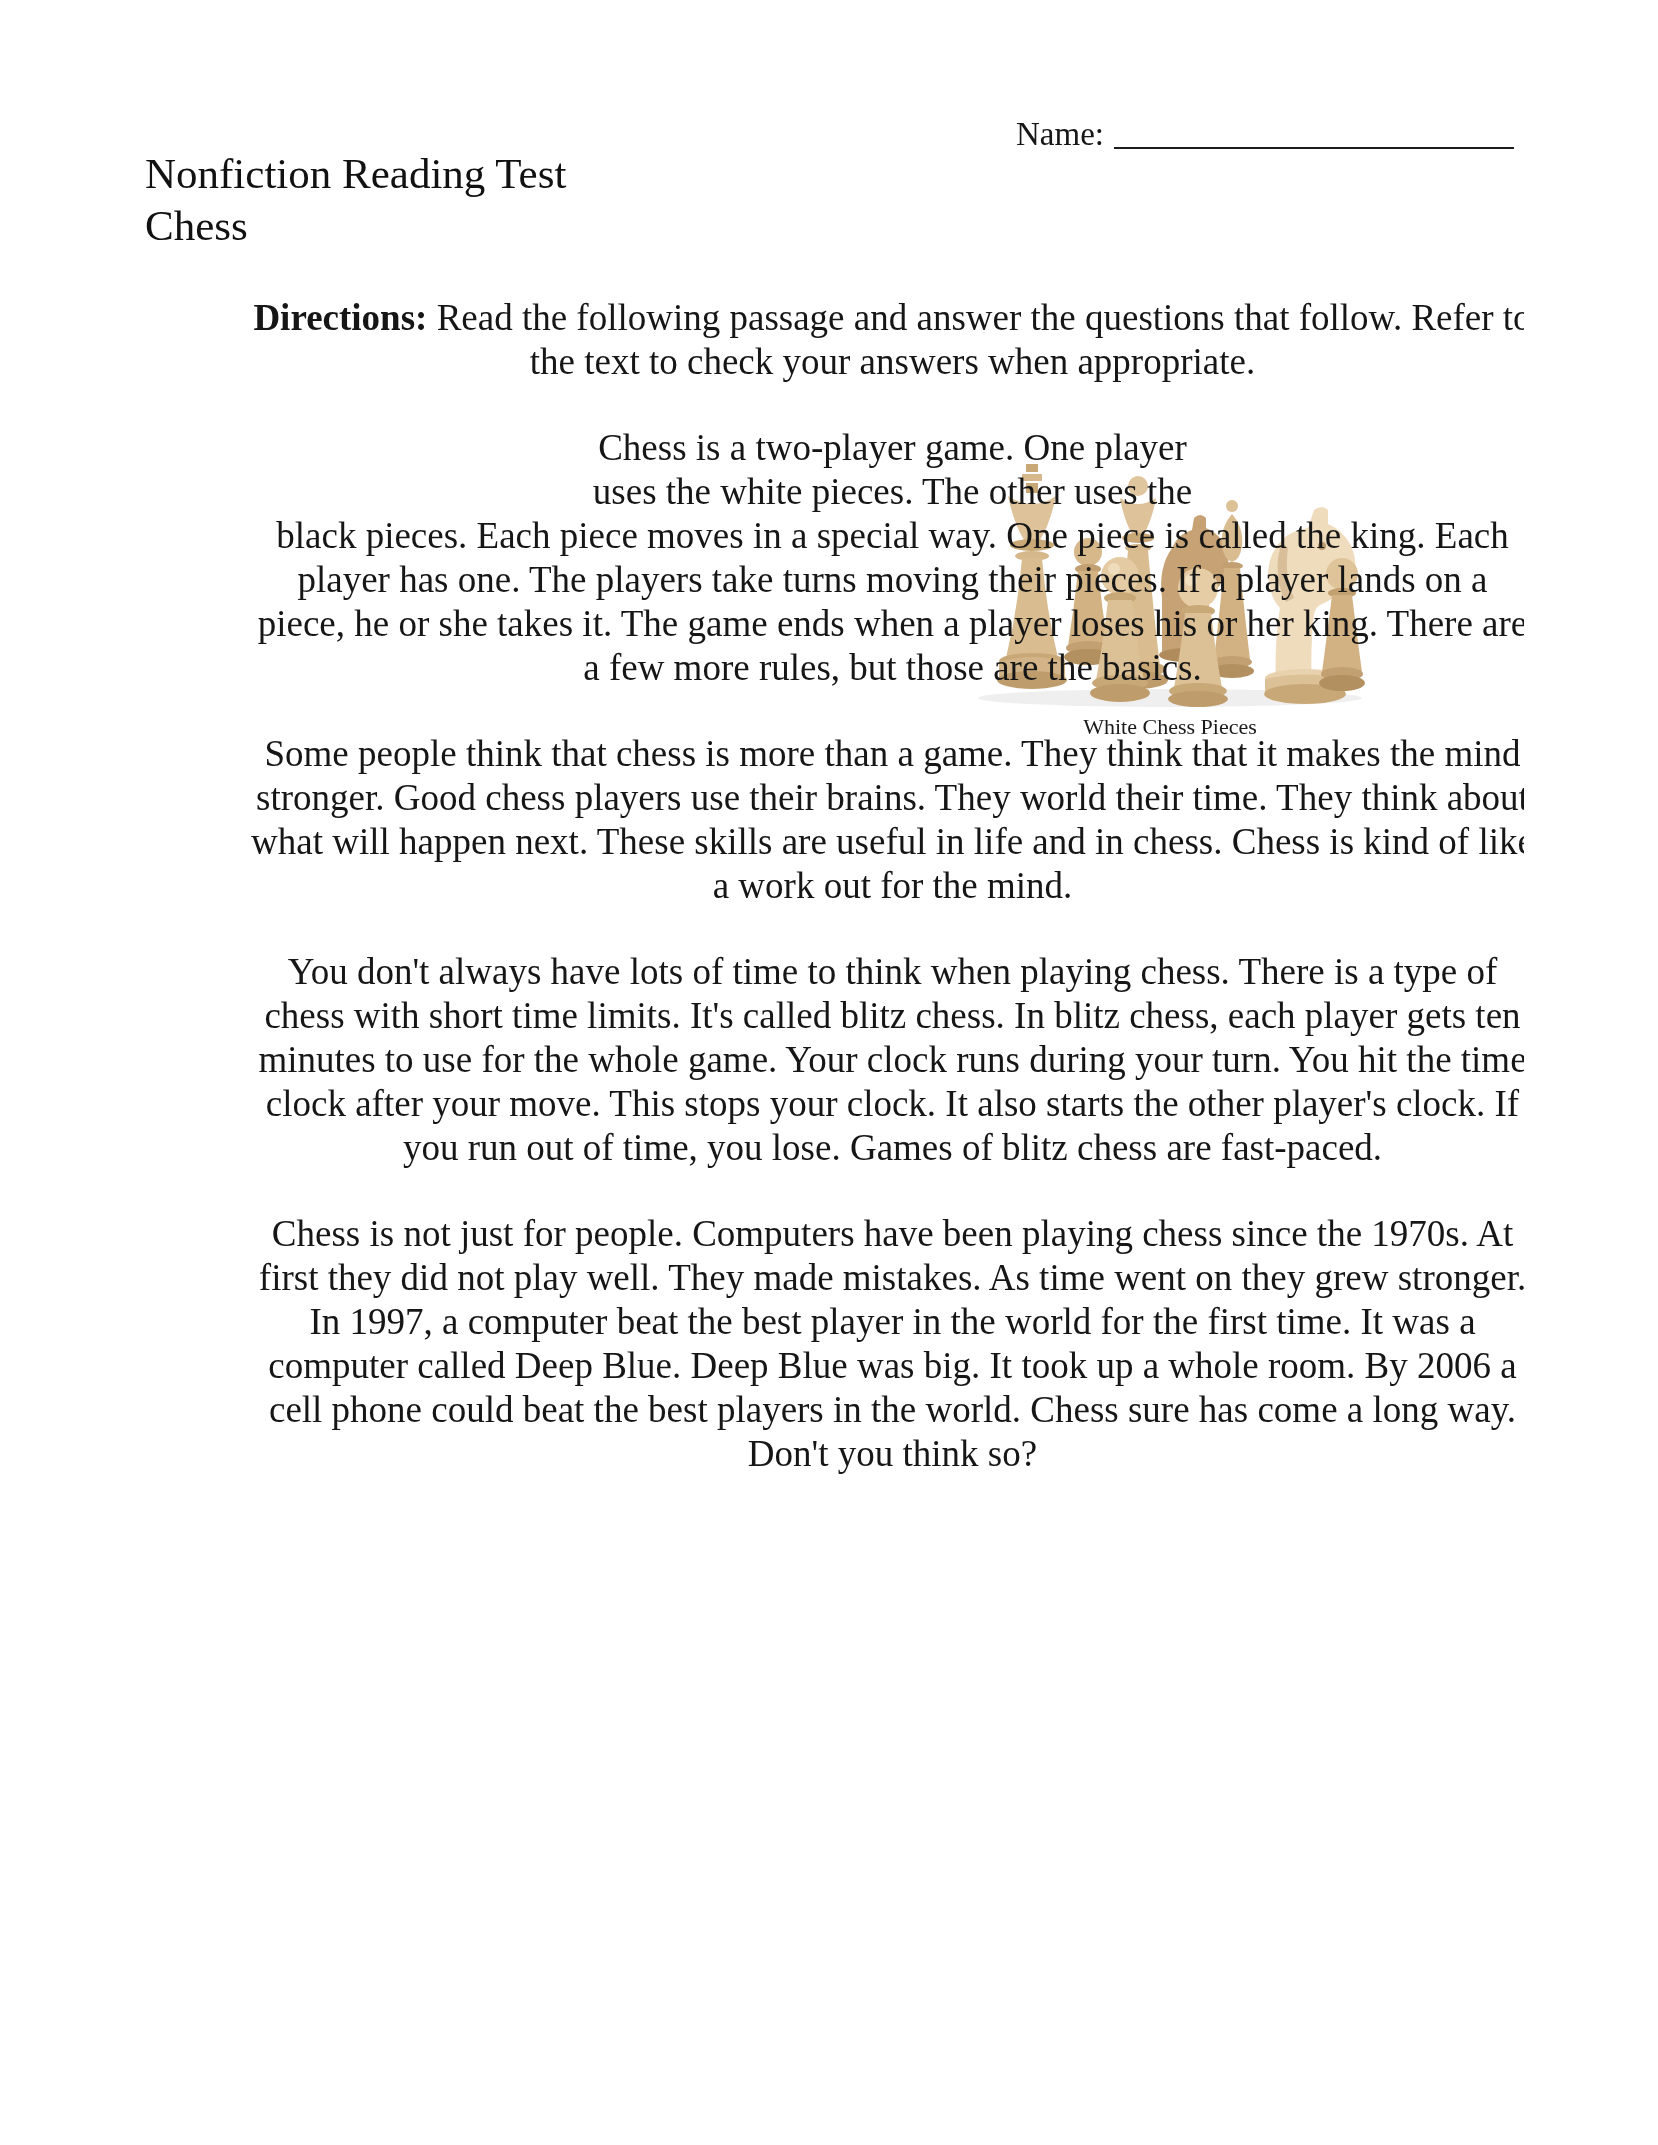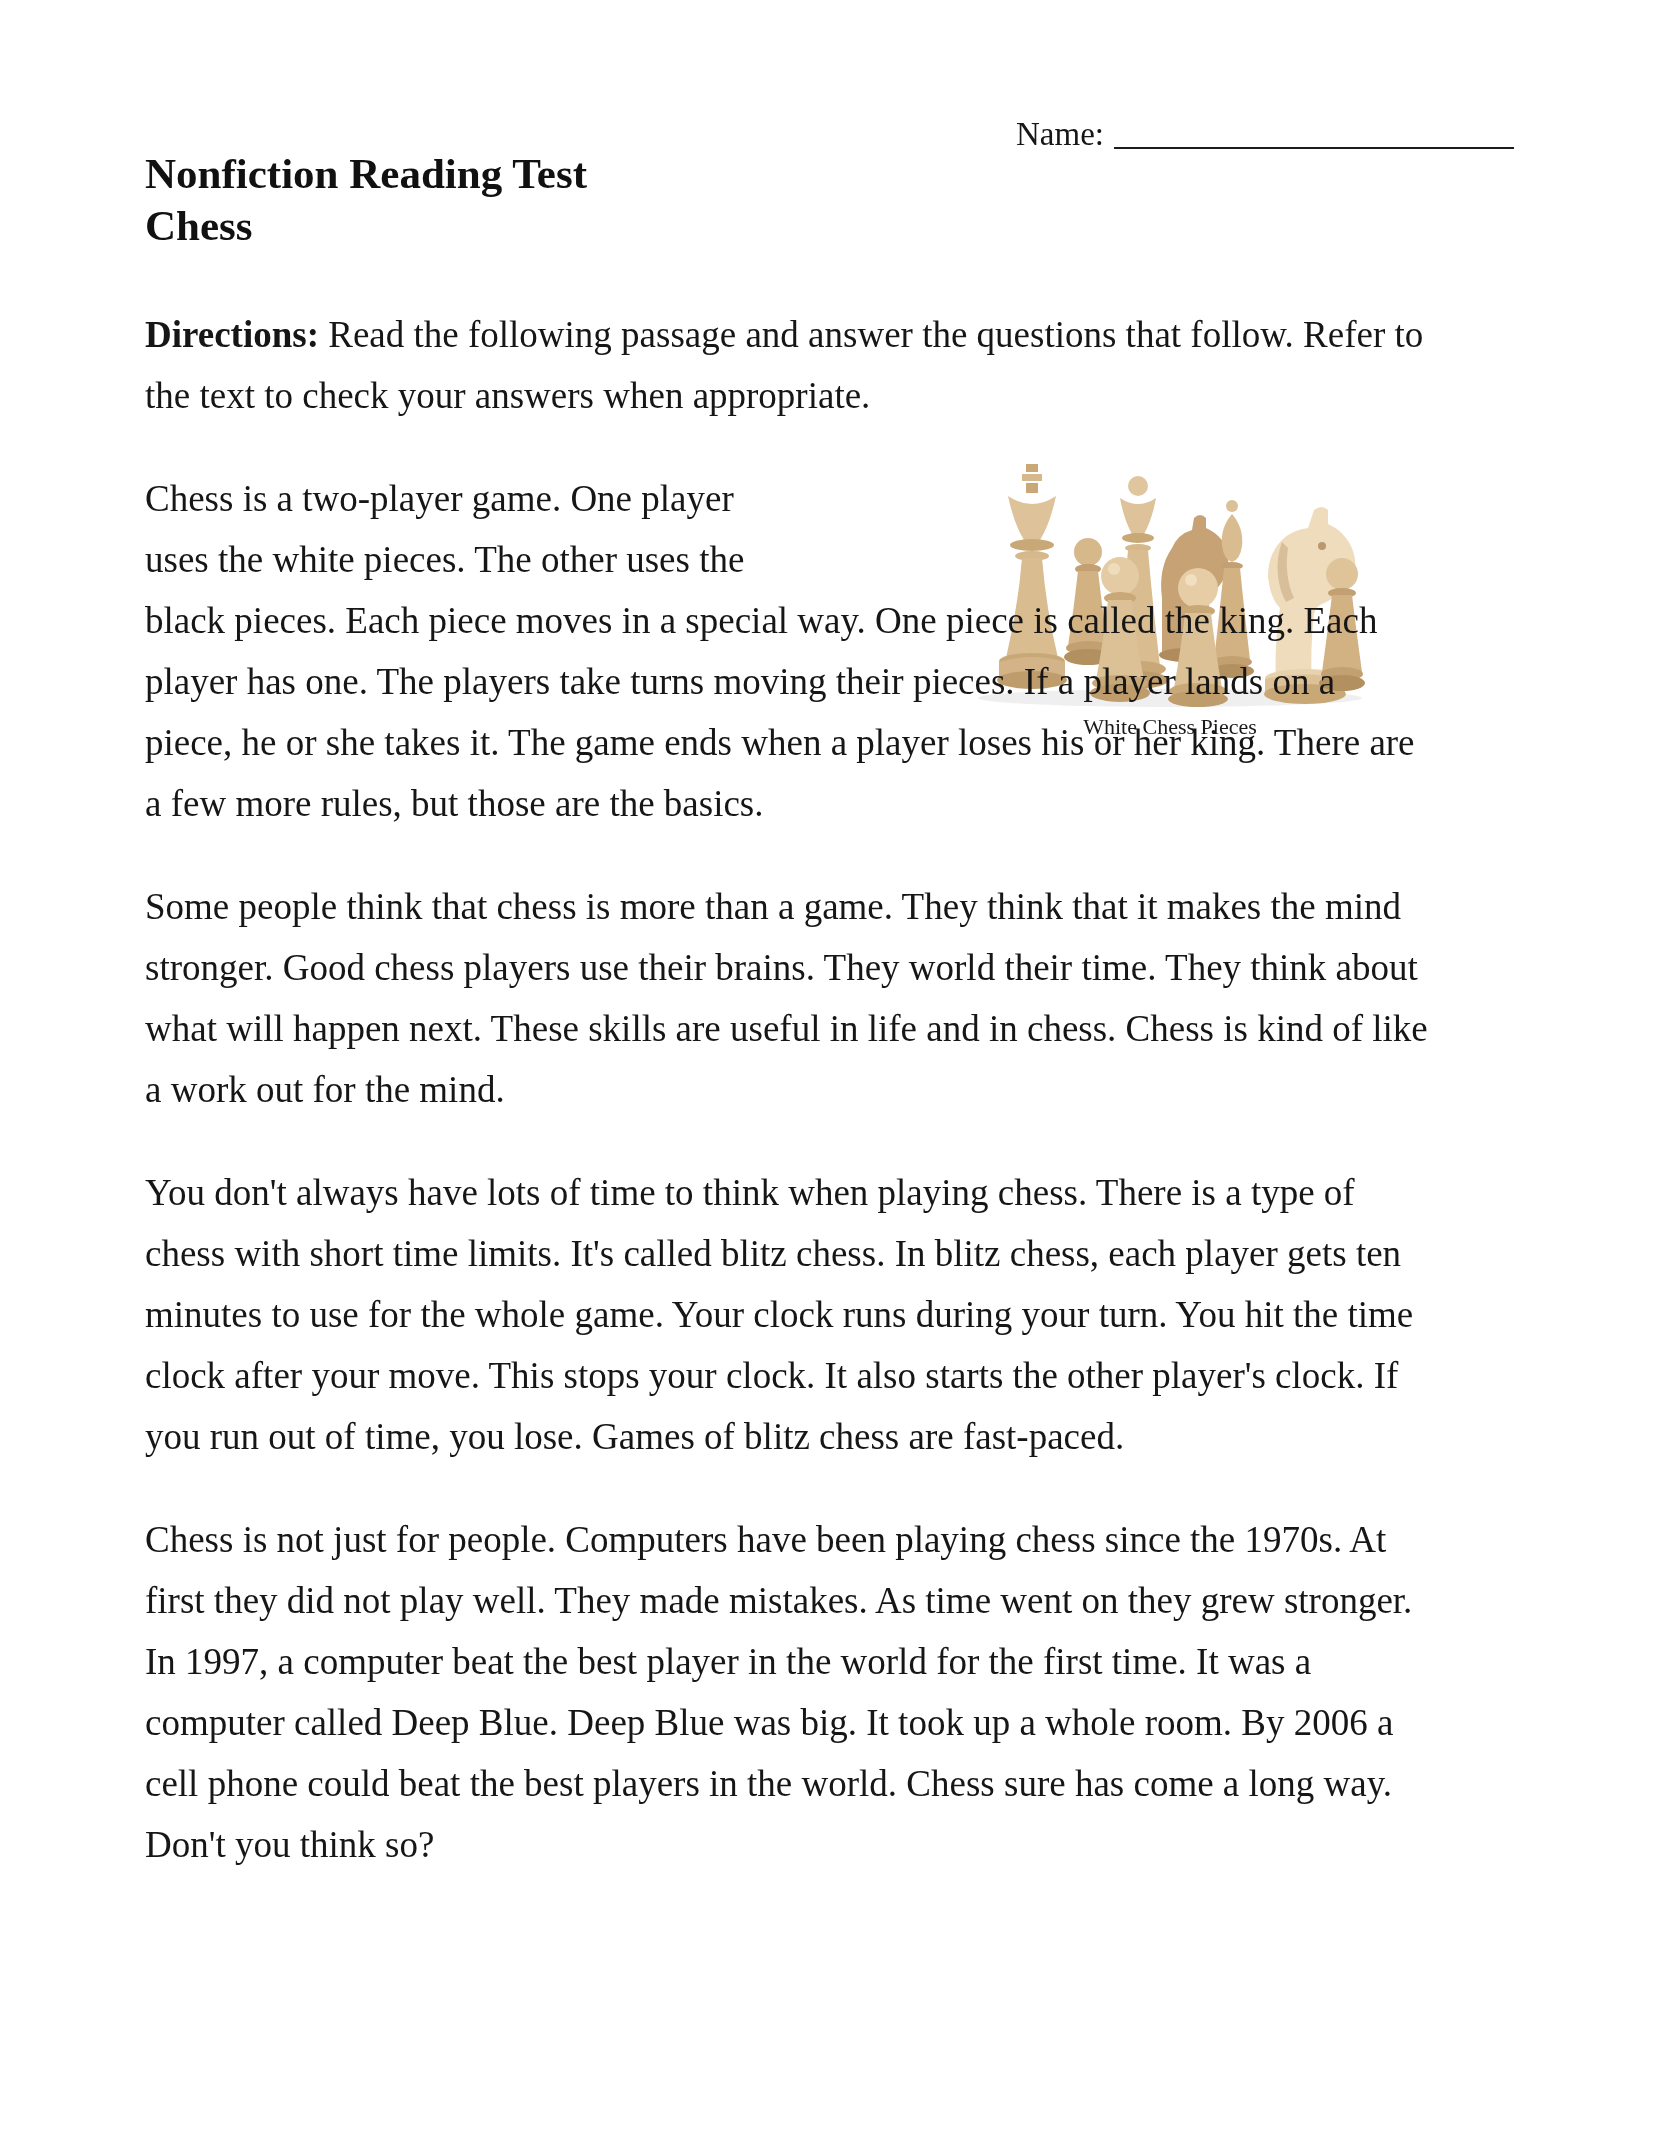--- a/index.html
+++ b/index.html
@@ -15,27 +15,27 @@
   .name-row{position:absolute;left:1016px;top:110px;font-size:33px;white-space:nowrap;}
   .name-blank{
     display:inline-block;width:400px;height:1em;
     border-bottom:2px solid #1c1c1c;margin-left:10px;
     transform:translateY(4px);
   }
 
   
   .title{
     position:absolute;left:145px;top:148px;margin:0;
-    font-size:43px;font-weight:bold;line-height:52px;color:#111;
+    font-size:43px;font-weight:normal;line-height:52px;color:#111;
   }
 
   
   .content{
-    position:absolute;left:145px;top:304px;width:1495px;
-    font-size:37px;line-height:61px;
+    position:absolute;left:145px;top:296px;width:1495px;
+    font-size:37px;line-height:44px;text-align:center;
   }
   .content p{margin:0 0 42px 0;white-space:pre-line;}
   .bold{font-weight:bold;}
 
   
   .figure{
     position:absolute;left:958px;top:436px;width:400px;
     margin:12px;text-align:center;
   }
   .figure svg{display:block;}

